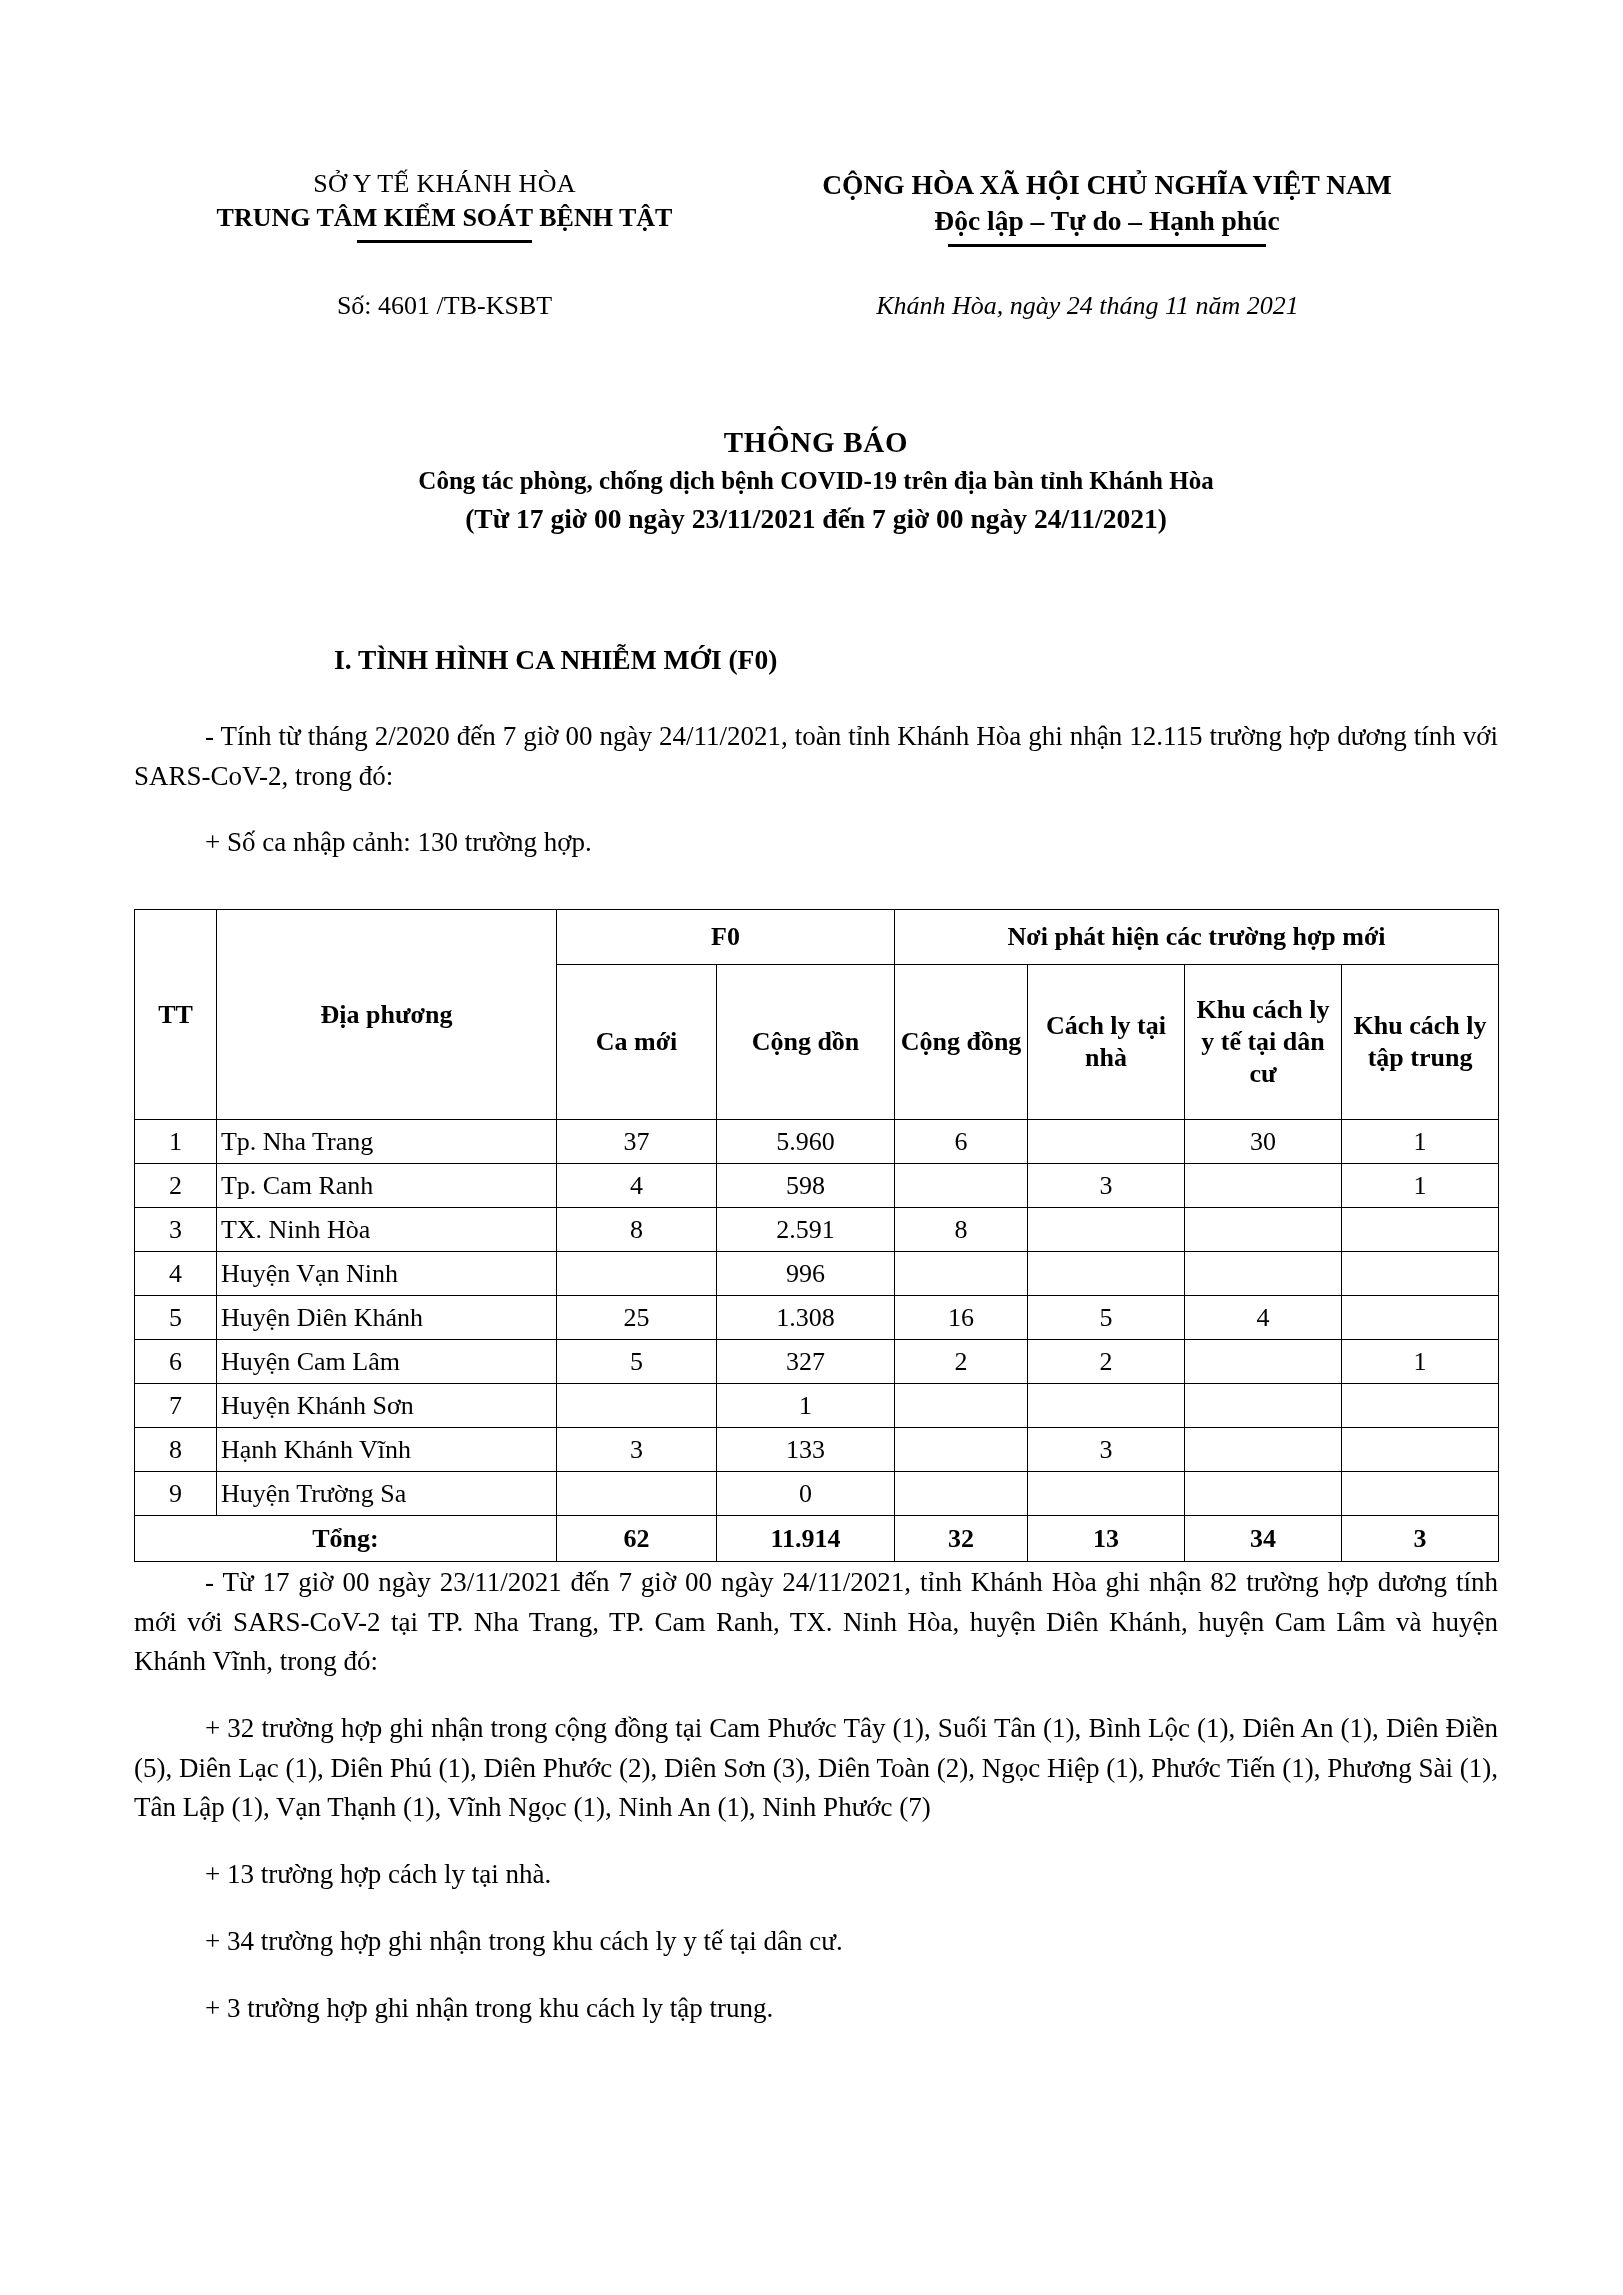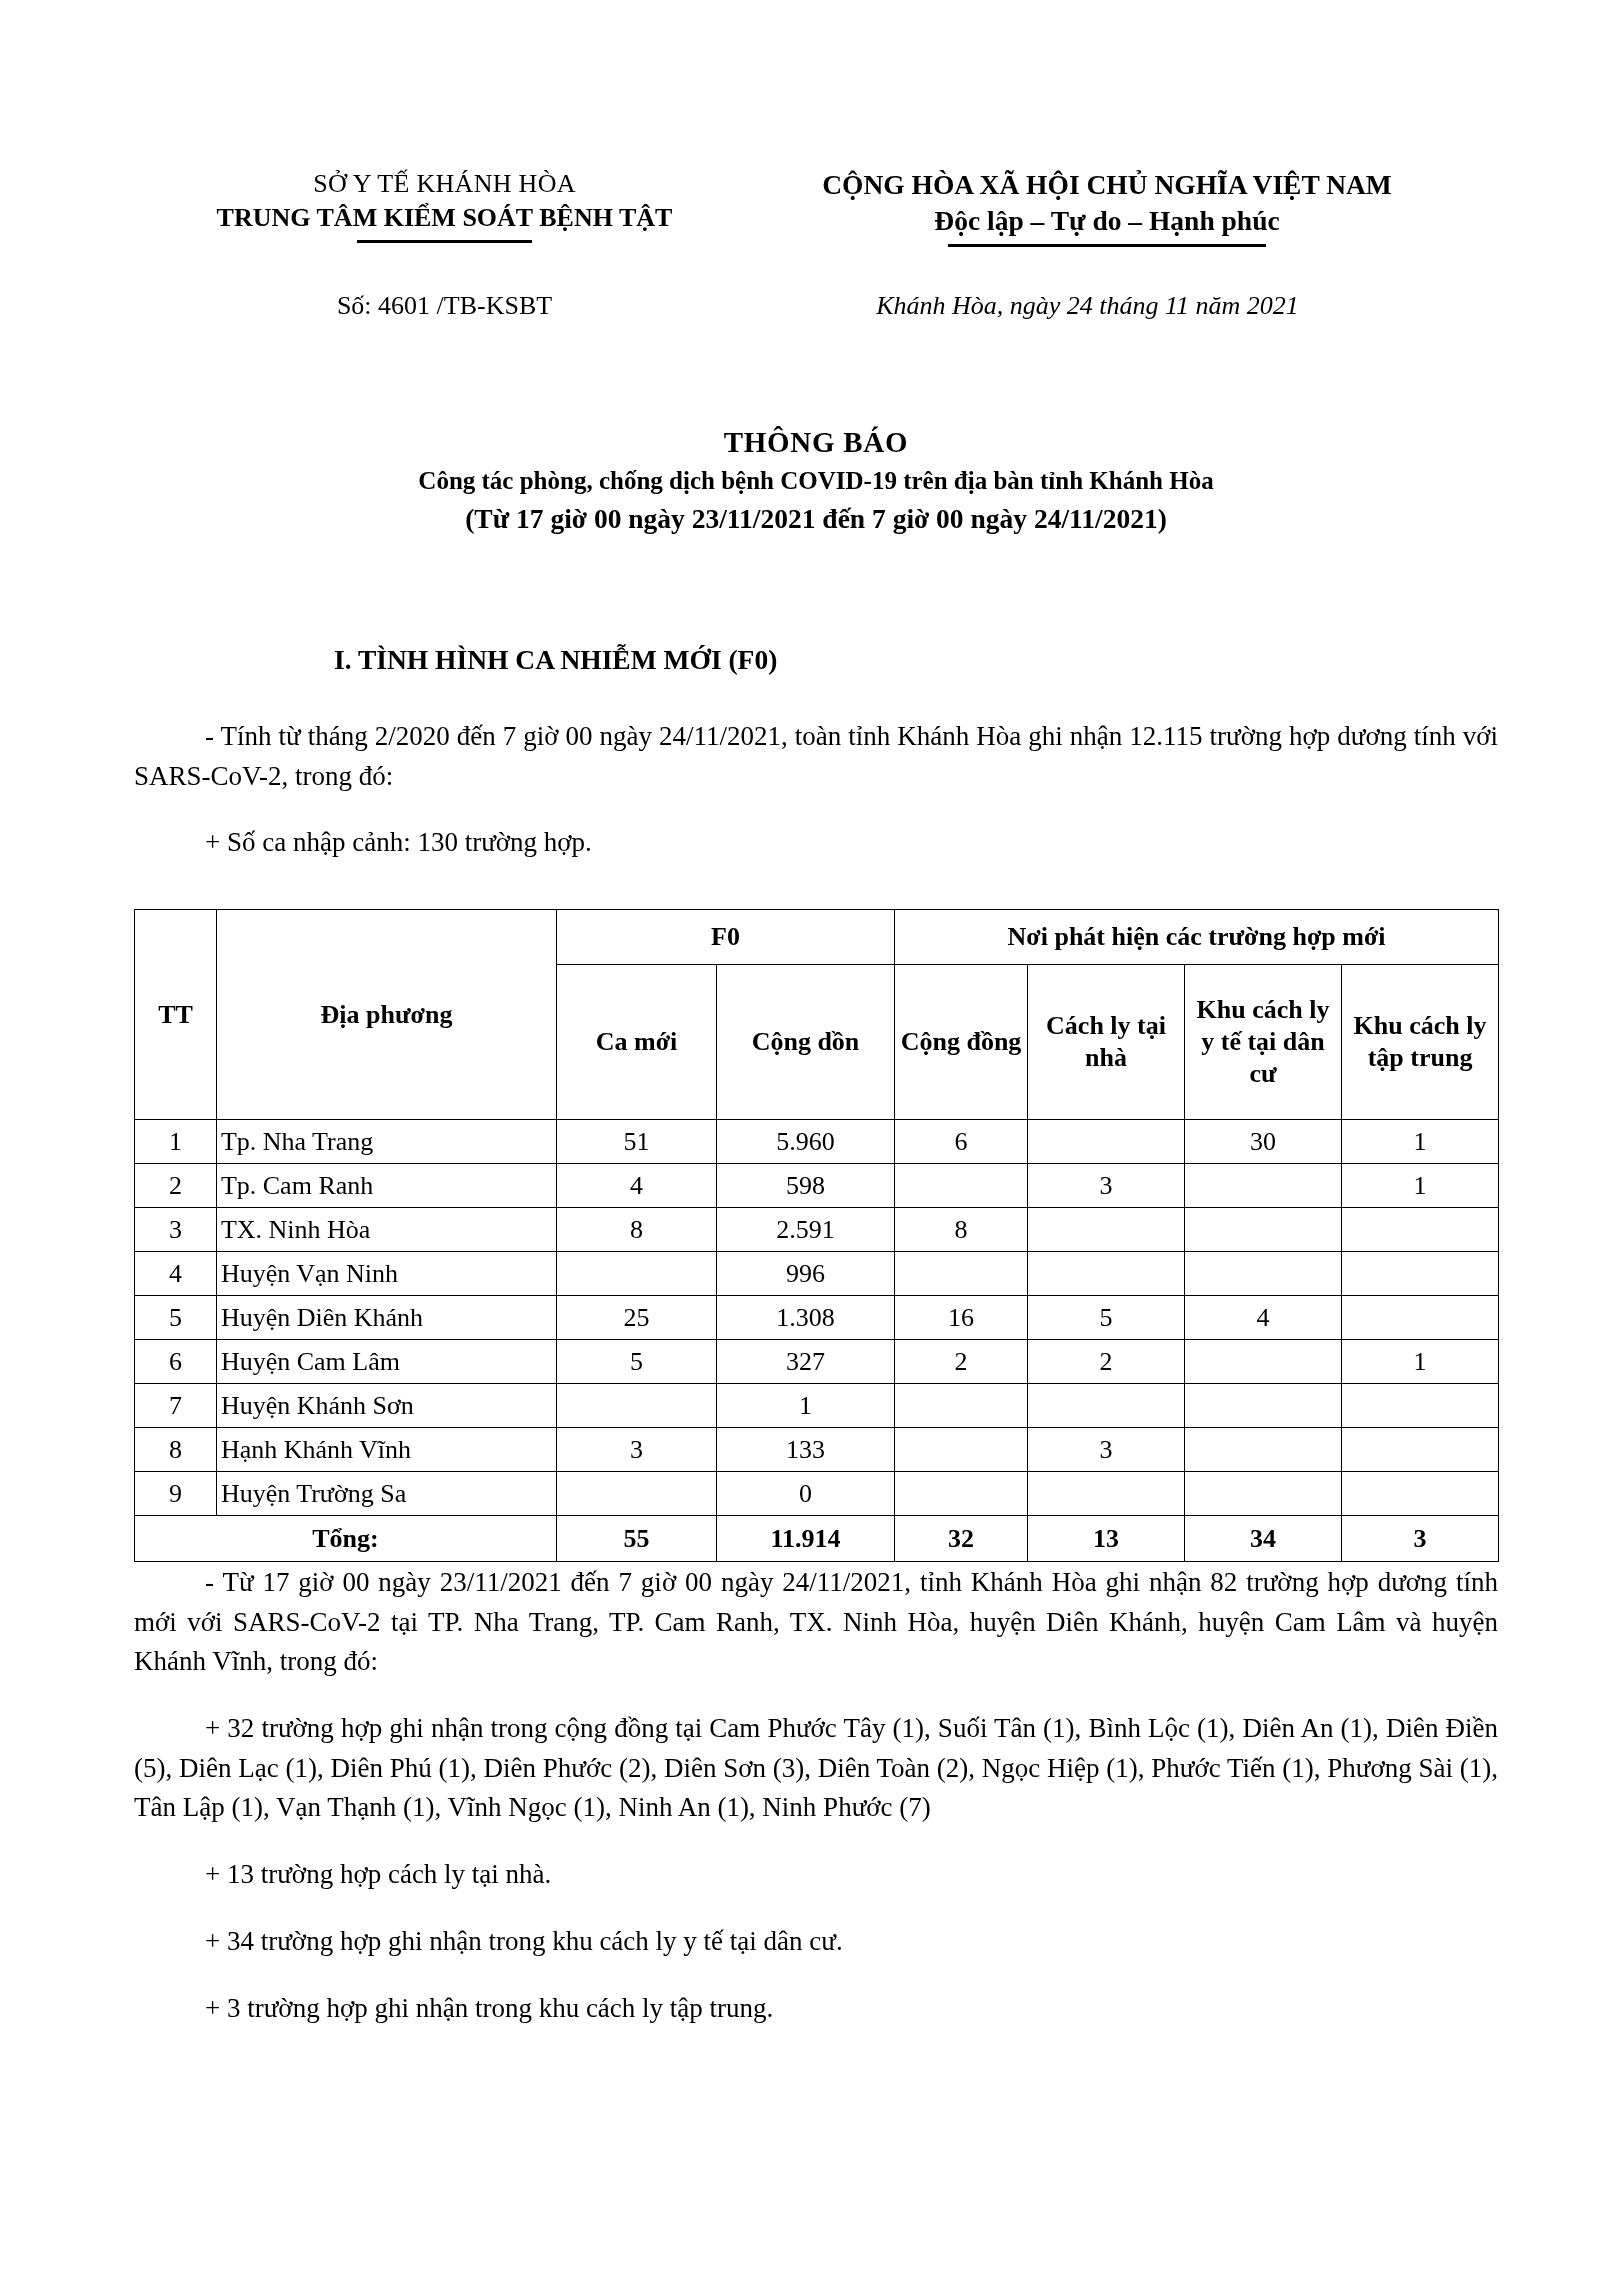--- a/index.html
+++ b/index.html
@@ -256,21 +256,21 @@
           <th>Cộng đồng</th>
           <th>Cách ly tại nhà</th>
           <th>Khu cách ly y tế tại dân cư</th>
           <th>Khu cách ly tập trung</th>
         </tr>
       </thead>
       <tbody id="tbody">
           <tr class="data">
             <td class="idx">1</td>
             <td class="place">Tp. Nha Trang</td>
-            <td class="num">51</td>
+            <td class="num">37</td>
             <td class="num">5.960</td>
             <td class="num">6</td>
             <td class="num"></td>
             <td class="num">30</td>
             <td class="num">1</td>
           </tr>
           <tr class="data">
             <td class="idx">2</td>
             <td class="place">Tp. Cam Ranh</td>
             <td class="num">4</td>
@@ -345,21 +345,21 @@
             <td class="place">Huyện Trường Sa</td>
             <td class="num"></td>
             <td class="num">0</td>
             <td class="num"></td>
             <td class="num"></td>
             <td class="num"></td>
             <td class="num"></td>
           </tr>
           <tr class="total">
             <td colspan="2">Tổng:</td>
-            <td>55</td>
+            <td>62</td>
             <td>11.914</td>
             <td>32</td>
             <td>13</td>
             <td>34</td>
             <td>3</td>
           </tr>
         </tbody>
     </table>
   </div>
 

